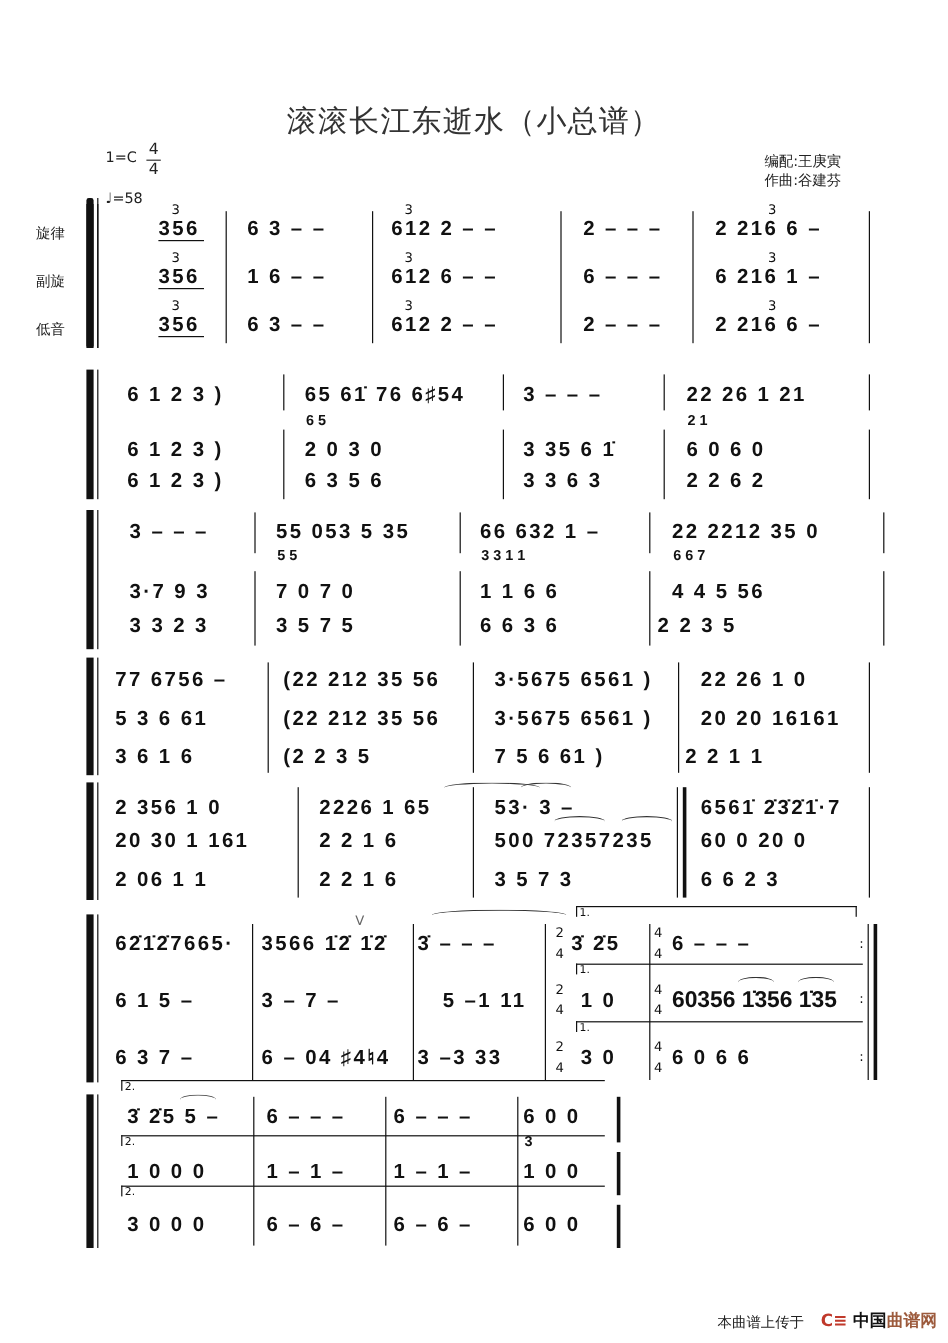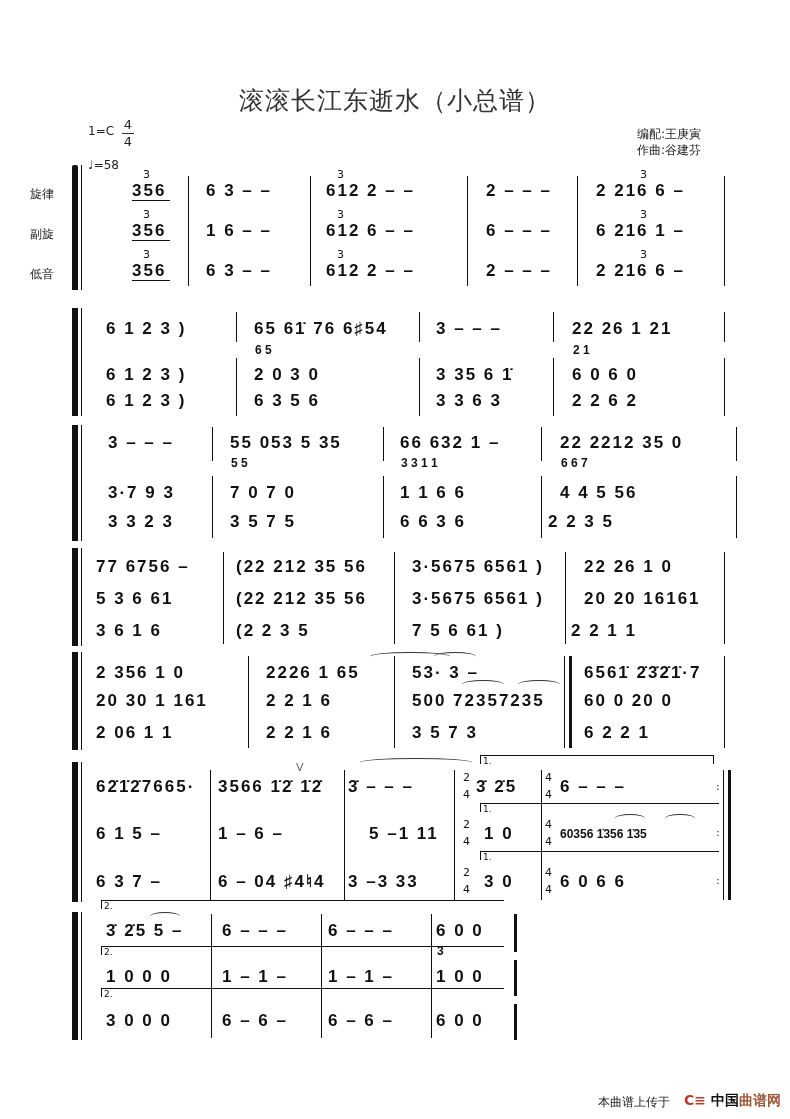--- a/index.html
+++ b/index.html
@@ -205,21 +205,21 @@
   <div class="row" style="top:690px">
     <span class="m" style="left:96px">20 30 1 161</span>
     <span class="m" style="left:266px">2 2 1 6</span>
     <span class="m" style="left:412px">500 72357235</span>
     <span class="m" style="left:584px">60 0 20 0</span>
   </div>
   <div class="row" style="top:722px">
     <span class="m" style="left:96px">2 06 1 1</span>
     <span class="m" style="left:266px">2 2 1 6</span>
     <span class="m" style="left:412px">3 5 7 3</span>
-    <span class="m" style="left:584px">6 2 2 1</span>
+    <span class="m" style="left:584px">6 6 2 3</span>
   </div>
   <div class="arc" style="left:370px;top:652px;width:80px"></div>
   <div class="arc" style="left:434px;top:652px;width:42px"></div>
   <div class="arc" style="left:462px;top:680px;width:42px"></div>
   <div class="arc" style="left:518px;top:680px;width:42px"></div>
   <div class="bl" style="left:248px;top:656px;height:92px"></div>
   <div class="bl" style="left:394px;top:656px;height:92px"></div>
   <div class="dbl" style="left:564px;top:656px;height:92px"></div>
   <div class="bl" style="left:724px;top:656px;height:92px"></div>
 </div>
@@ -230,24 +230,24 @@
   <div class="row" style="top:776px">
     <span class="m" style="left:96px">62̇1̇2̇7665·</span>
     <span class="m" style="left:218px">3566 1̇2̇ 1̇2̇</span>
     <span class="m" style="left:348px">3̇ – – –</span>
     <span class="m" style="left:476px">3̇ 2̇5</span>
     <span class="m" style="left:560px">6 – – –</span>
   </div>
   <span class="trip" style="left:296px;top:761px;color:#666">V</span>
   <div class="row" style="top:823px">
     <span class="m" style="left:96px">6 1 5 –</span>
-    <span class="m" style="left:218px">1 – 6 –</span>
+    <span class="m" style="left:218px">3 – 7 –</span>
     <span class="m" style="left:369px">5 –1 11</span>
     <span class="m" style="left:484px">1 0</span>
-    <span class="m" style="left:560px;font-size:12px;letter-spacing:0">60356 1̇356 1̇35</span>
+    <span class="m" style="left:560px;font-size:19px;letter-spacing:0">60356 1̇356 1̇35</span>
   </div>
   <div class="row" style="top:871px">
     <span class="m" style="left:96px">6 3 7 –</span>
     <span class="m" style="left:218px">6 – 04 ♯4♮4</span>
     <span class="m" style="left:348px">3 –3 33</span>
     <span class="m" style="left:484px">3 0</span>
     <span class="m" style="left:560px">6 0 6 6</span>
   </div>
 
   <span class="trip" style="left:463px;top:771px">2</span>

